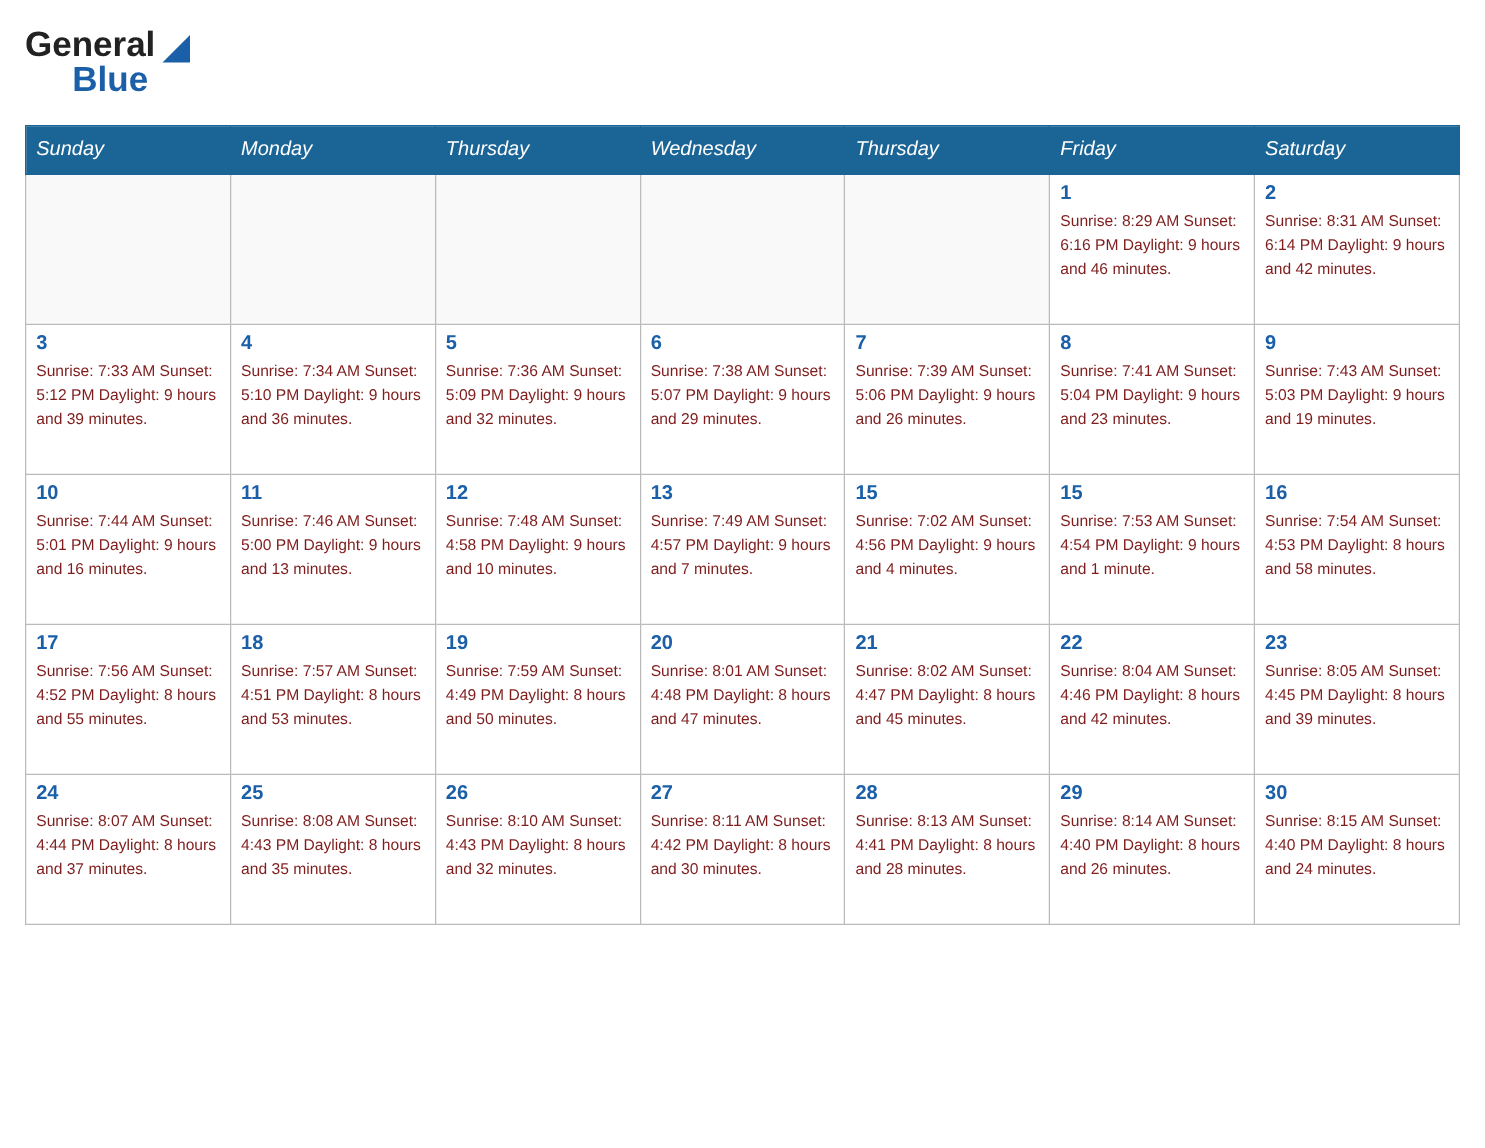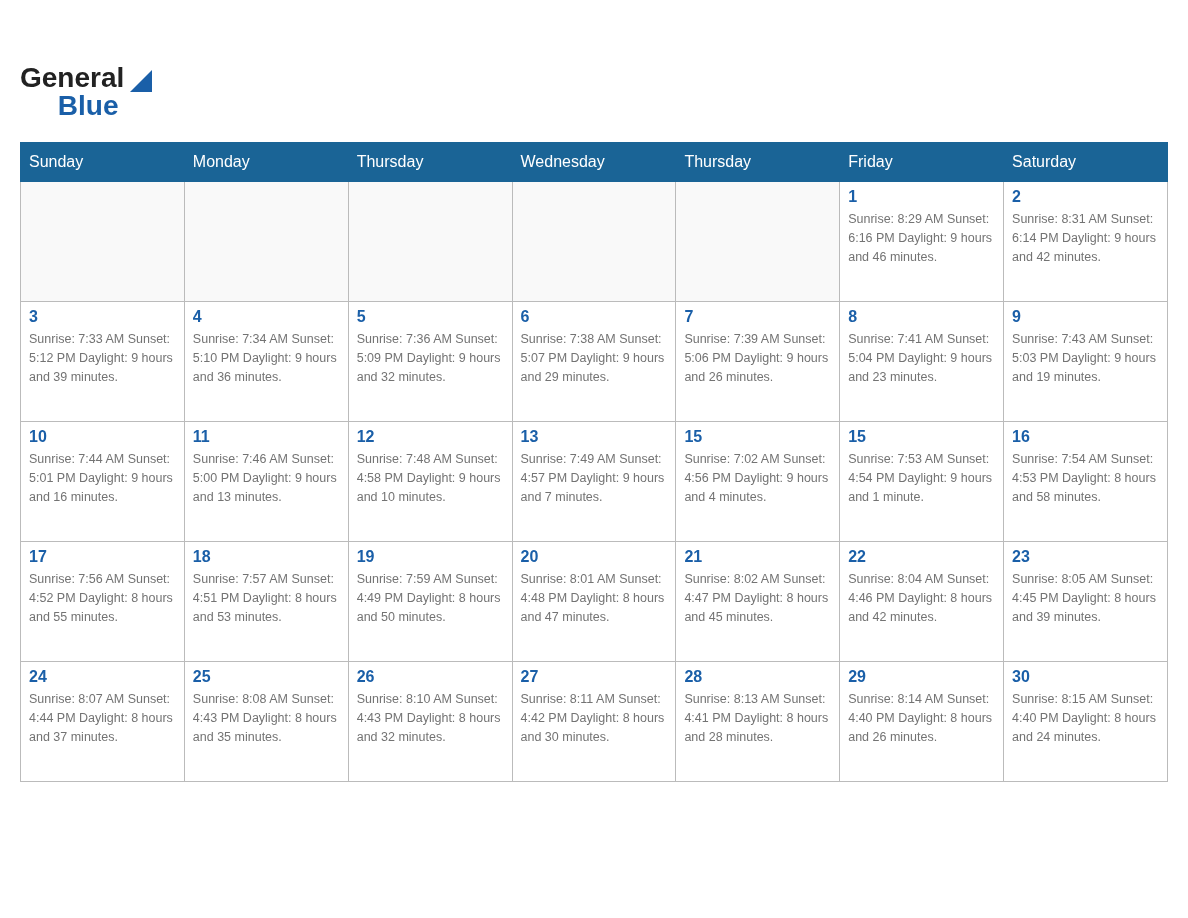--- a/index.html
+++ b/index.html
@@ -32,21 +32,20 @@
       color: #1a5fa8;
     }
     .logo-icon {
       display: flex;
       flex-direction: column;
       align-items: center;
     }
     .logo-row {
       display: flex;
       align-items: flex-end;
-      margin-top: 42px;
     }
     .title-section {
       text-align: right;
     }
     .month-title {
       font-size: 52px;
       font-weight: normal;
       color: #222;
       line-height: 1.1;
     }
@@ -61,40 +60,41 @@
       border: 1px solid #999;
     }
     .calendar th {
       background-color: #1a6496;
       color: #fff;
       padding: 10px 8px;
       font-size: 16px;
       font-weight: normal;
       text-align: left;
       border: 1px solid #1a6496;
+      font-style: italic;
     }
     .calendar td {
       vertical-align: top;
       padding: 6px 8px;
       border: 1px solid #bbb;
       width: 14.28%;
       font-size: 13px;
       color: #333;
       height: 120px;
     }
     .day-number {
       font-size: 16px;
       font-weight: bold;
       color: #1a5fa8;
       margin-bottom: 4px;
     }
     .day-info {
       font-size: 12.5px;
       line-height: 1.5;
-      color: #737373;
+      color: #7f1d1d;
     }
     .empty-cell {
       background: #f9f9f9;
     }
   </style>
 </head>
 <body>
 
 <div class="header">
   <div class="logo">

